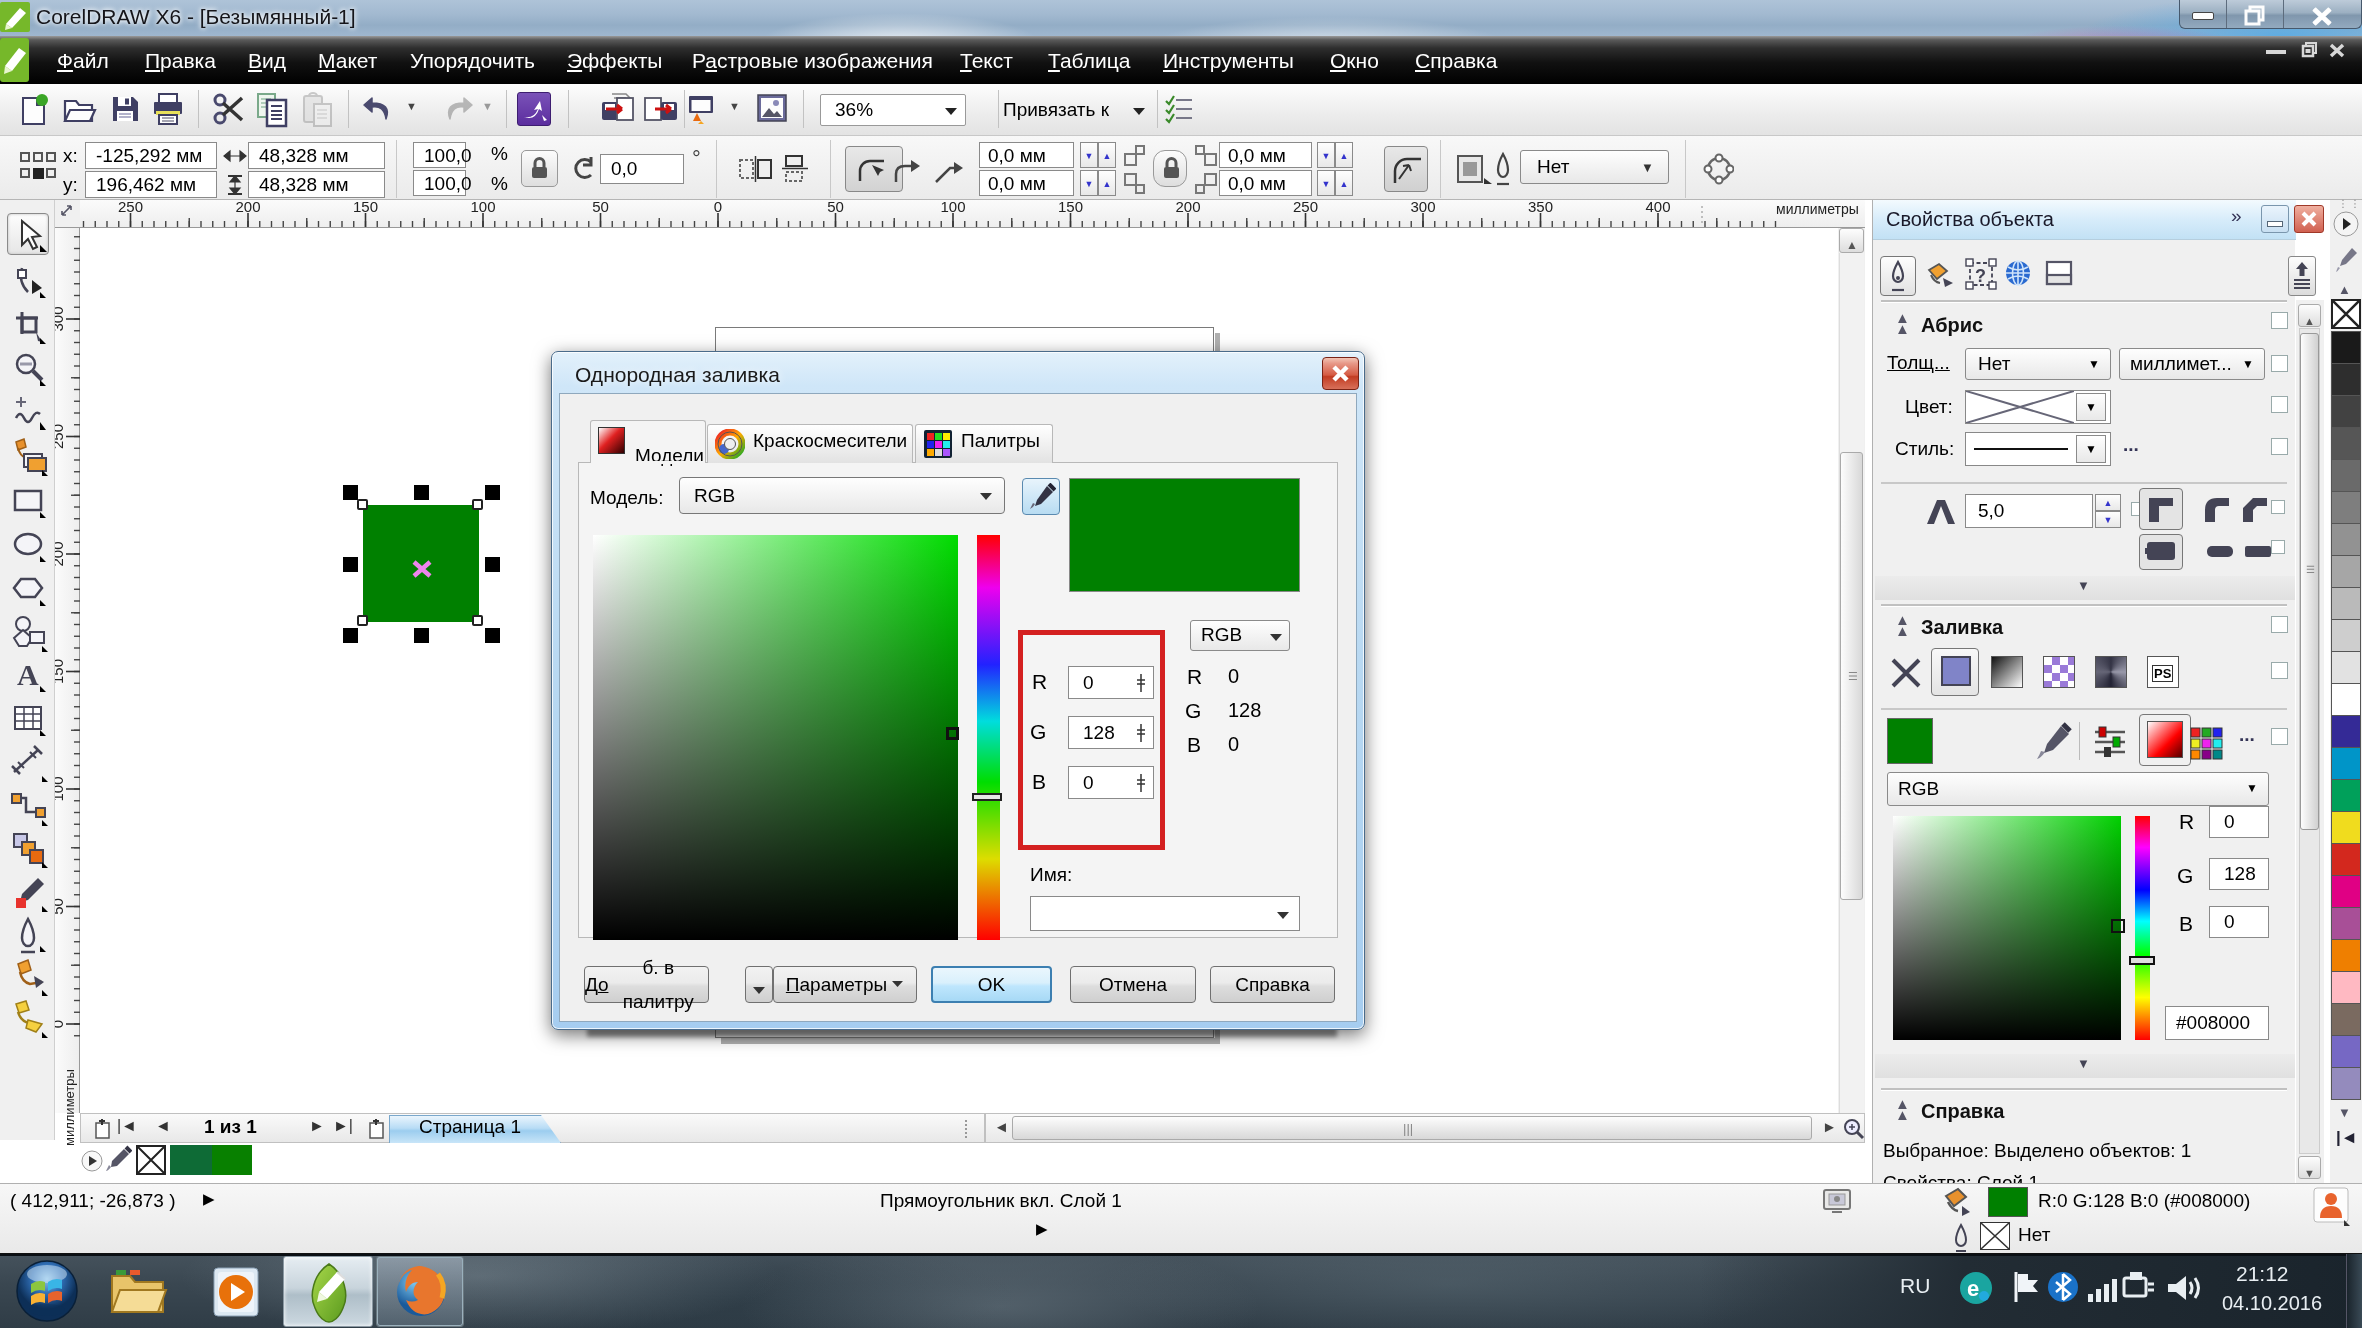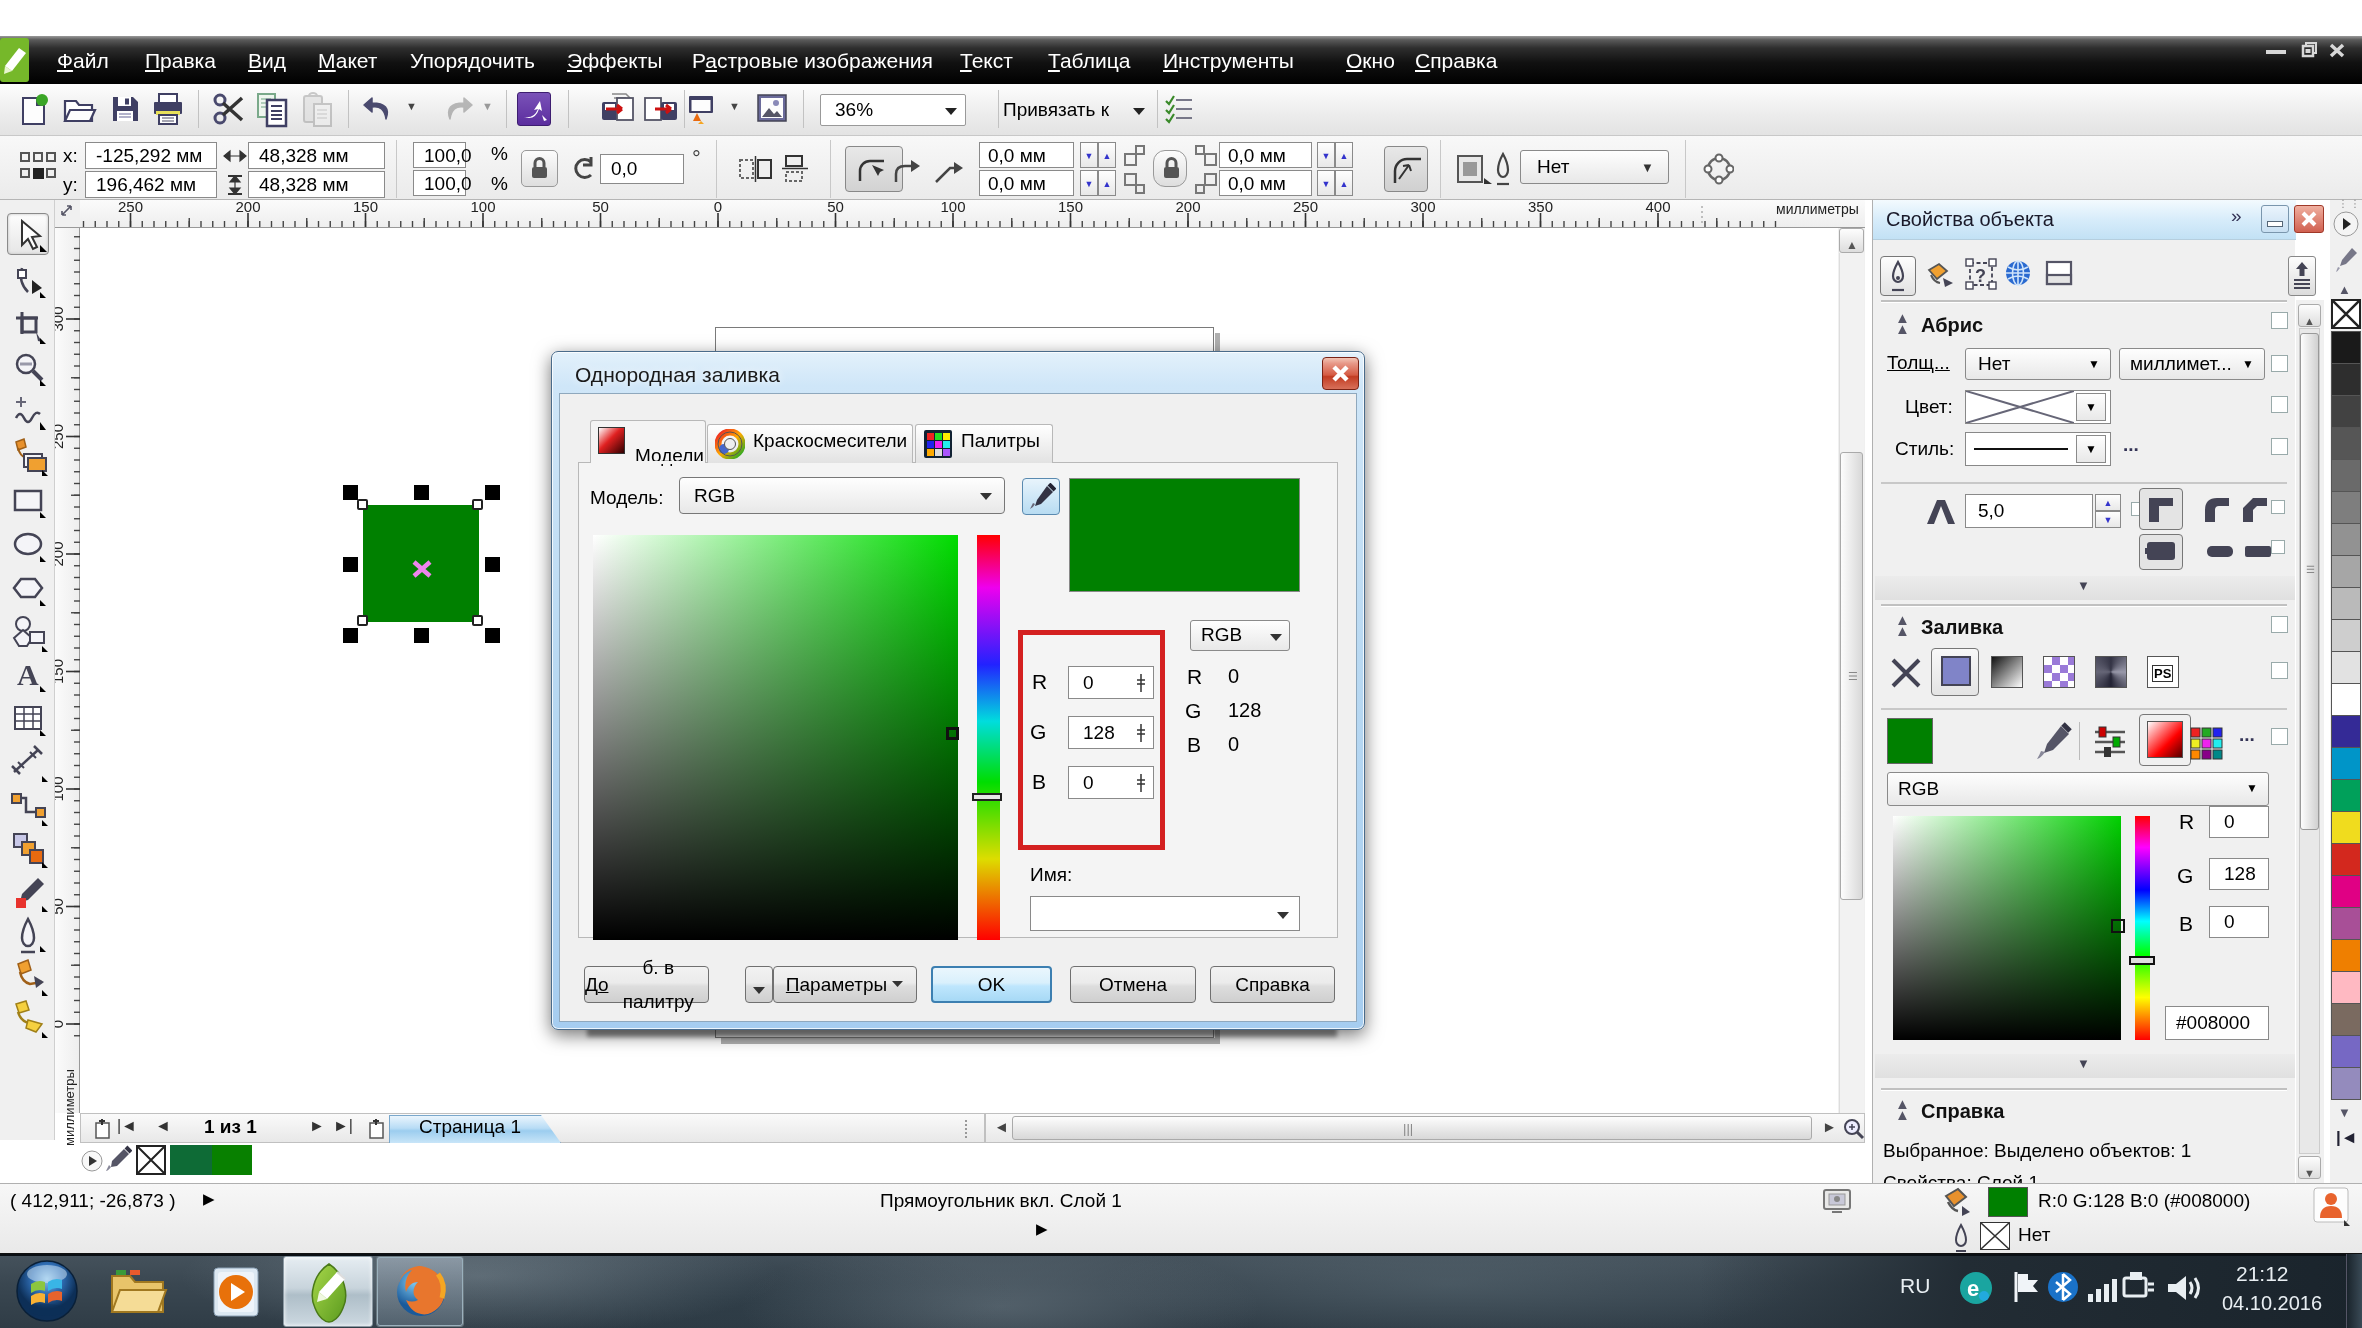--- a/index.html
+++ b/index.html
@@ -34,37 +34,58 @@
 .combo{background:linear-gradient(180deg,#fefefe,#e8e8e8);border:1px solid #8a8a8a;}
 .handle{width:15px;height:15px;background:#000;}
 .node{width:11px;height:11px;background:#fff;border:2px solid #222;border-radius:2px;}
 .sbtn{background:linear-gradient(180deg,#fdfdfd,#ddd);border:1px solid #aaa;border-radius:3px;}
 .chk{position:absolute;width:17px;height:17px;background:#fff;border:1px solid #9aa;}
 .sech{font-weight:bold;font-size:20px;color:#111;}
 .dlgbtn{height:37px;background:linear-gradient(180deg,#f2f2f2,#ebebeb 45%,#dddddd 55%,#cfcfcf);border:1px solid #707070;border-radius:4px;text-align:center;line-height:34px;font-size:19px;display:flex;align-items:center;justify-content:center;}
 </style></head>
 <body>
 <div id="screen">
+  <div class="abs" id="titlebar">
+    <svg class="abs" style="left:0px;top:2px" width="30" height="30">
+        <rect x="0" y="0" width="30" height="30" rx="2" fill="#76b82a"></rect>
+        <path d="M6 22 L20 6 L26 11 L12 26 Z" fill="#fff"></path>
+        <path d="M6 22 L12 26 L5 28 Z" fill="#e8f5d0"></path>
+      </svg>
+    <span class="abs" style="left:36px;top:5px;font-size:21px;color:#15151a;text-shadow:0 0 6px #fff,0 0 4px #fff;">CorelDRAW X6 - [Безымянный-1]</span>
+    <div class="abs" style="left:2179px;top:0;width:183px;height:29px;background:linear-gradient(180deg,#bdcbd9,#9cb0c2 45%,#8097ad 55%,#93aabf);border:1px solid #46586c;border-top:none;border-radius:0 0 6px 6px;display:flex;">
+      <div style="flex:1;border-right:1px solid #5d6c7d;text-align:center;">
+          <div style="width:22px;height:8px;background:#fdfdfd;border:1px solid #444;border-radius:2px;margin:12px auto 0;"></div>
+        </div>
+      <div style="flex:0.94;border-right:1px solid #5d6c7d;"><svg width="44" height="27" style="margin:3px 0 0 12px">
+            <rect x="7" y="8" width="13" height="13" fill="none" stroke="#fdfdfd" stroke-width="3"></rect>
+            <path d="M11 8 v-4 h13 v13 h-4" fill="none" stroke="#fdfdfd" stroke-width="3"></path>
+          </svg></div>
+      <div style="flex:1.7;text-align:center;"><svg width="26" height="27" style="margin-top:3px">
+            <path d="M5 6 L21 21 M21 6 L5 21" stroke="#fdfdfd" stroke-width="5"></path>
+            <path d="M5 6 L21 21 M21 6 L5 21" stroke="#fff" stroke-width="3"></path>
+          </svg></div>
+    </div>
+  </div>
   <div class="abs" id="menubar">
     <svg class="abs" style="left:0px;top:2px" width="30" height="44">
         <rect x="0" y="0" width="29" height="44" rx="3" fill="#76b82a"></rect>
         <path d="M5 28 L19 10 L26 15 L12 33 Z" fill="#fff"></path>
         <path d="M5 28 L12 33 L4 36 Z" fill="#e8f5d0"></path>
       </svg>
     <span class="menuitem abs" style="left:57px;top:13px;"><u>Ф</u>айл</span>
       <span class="menuitem abs" style="left:145px;top:13px;"><u>П</u>равка</span>
       <span class="menuitem abs" style="left:248px;top:13px;"><u>В</u>ид</span>
       <span class="menuitem abs" style="left:318px;top:13px;"><u>М</u>акет</span>
       <span class="menuitem abs" style="left:410px;top:13px;">Упорядочить</span>
       <span class="menuitem abs" style="left:567px;top:13px;"><u>Э</u>ффекты</span>
       <span class="menuitem abs" style="left:692px;top:13px;">Р<u>а</u>стровые изображения</span>
       <span class="menuitem abs" style="left:960px;top:13px;"><u>Т</u>екст</span>
       <span class="menuitem abs" style="left:1048px;top:13px;"><u>Т</u>аблица</span>
       <span class="menuitem abs" style="left:1163px;top:13px;"><u>И</u>нструменты</span>
-      <span class="menuitem abs" style="left:1330px;top:13px;margin-left:16px;"><u>О</u>кно</span>
+      <span class="menuitem abs" style="left:1330px;top:13px;"><u>О</u>кно</span>
       <span class="menuitem abs" style="left:1415px;top:13px;"><u>С</u>правка</span>
     <div class="abs" style="left:2266px;top:14px;width:20px;height:4px;background:#d8d8d8;"></div>
     <svg class="abs" style="left:2300px;top:4px" width="22" height="20">
         <rect x="3" y="6" width="10" height="10" fill="none" stroke="#d8d8d8" stroke-width="2.5"></rect>
         <path d="M6 6 v-3 h10 v10 h-3" fill="none" stroke="#d8d8d8" stroke-width="2"></path>
         <rect x="5.5" y="9" width="5" height="4" fill="#d8d8d8"></rect>
       </svg>
     <svg class="abs" style="left:2328px;top:5px" width="20" height="18">
         <path d="M3 4 L15 15 M15 4 L3 15" stroke="#d8d8d8" stroke-width="3.5"></path>
       </svg>

